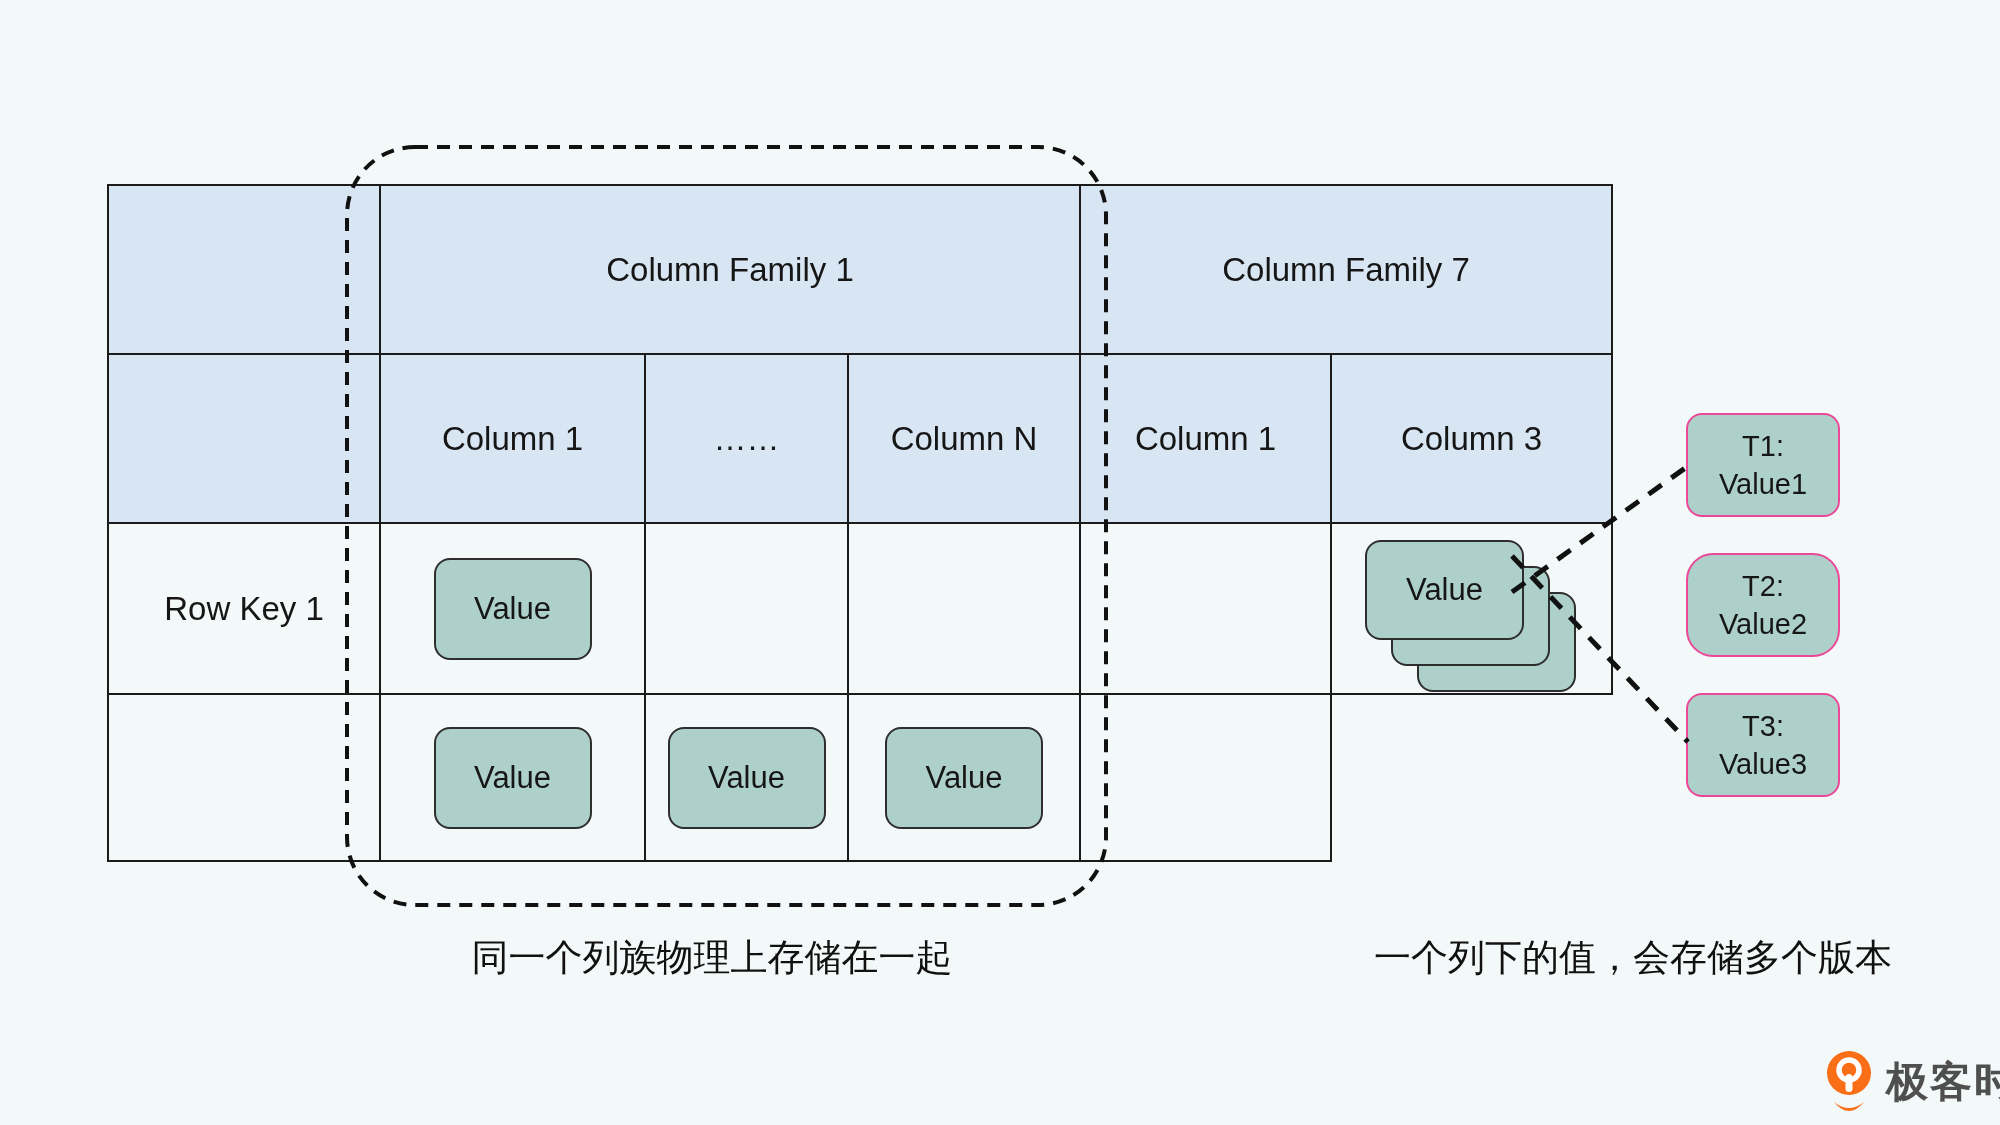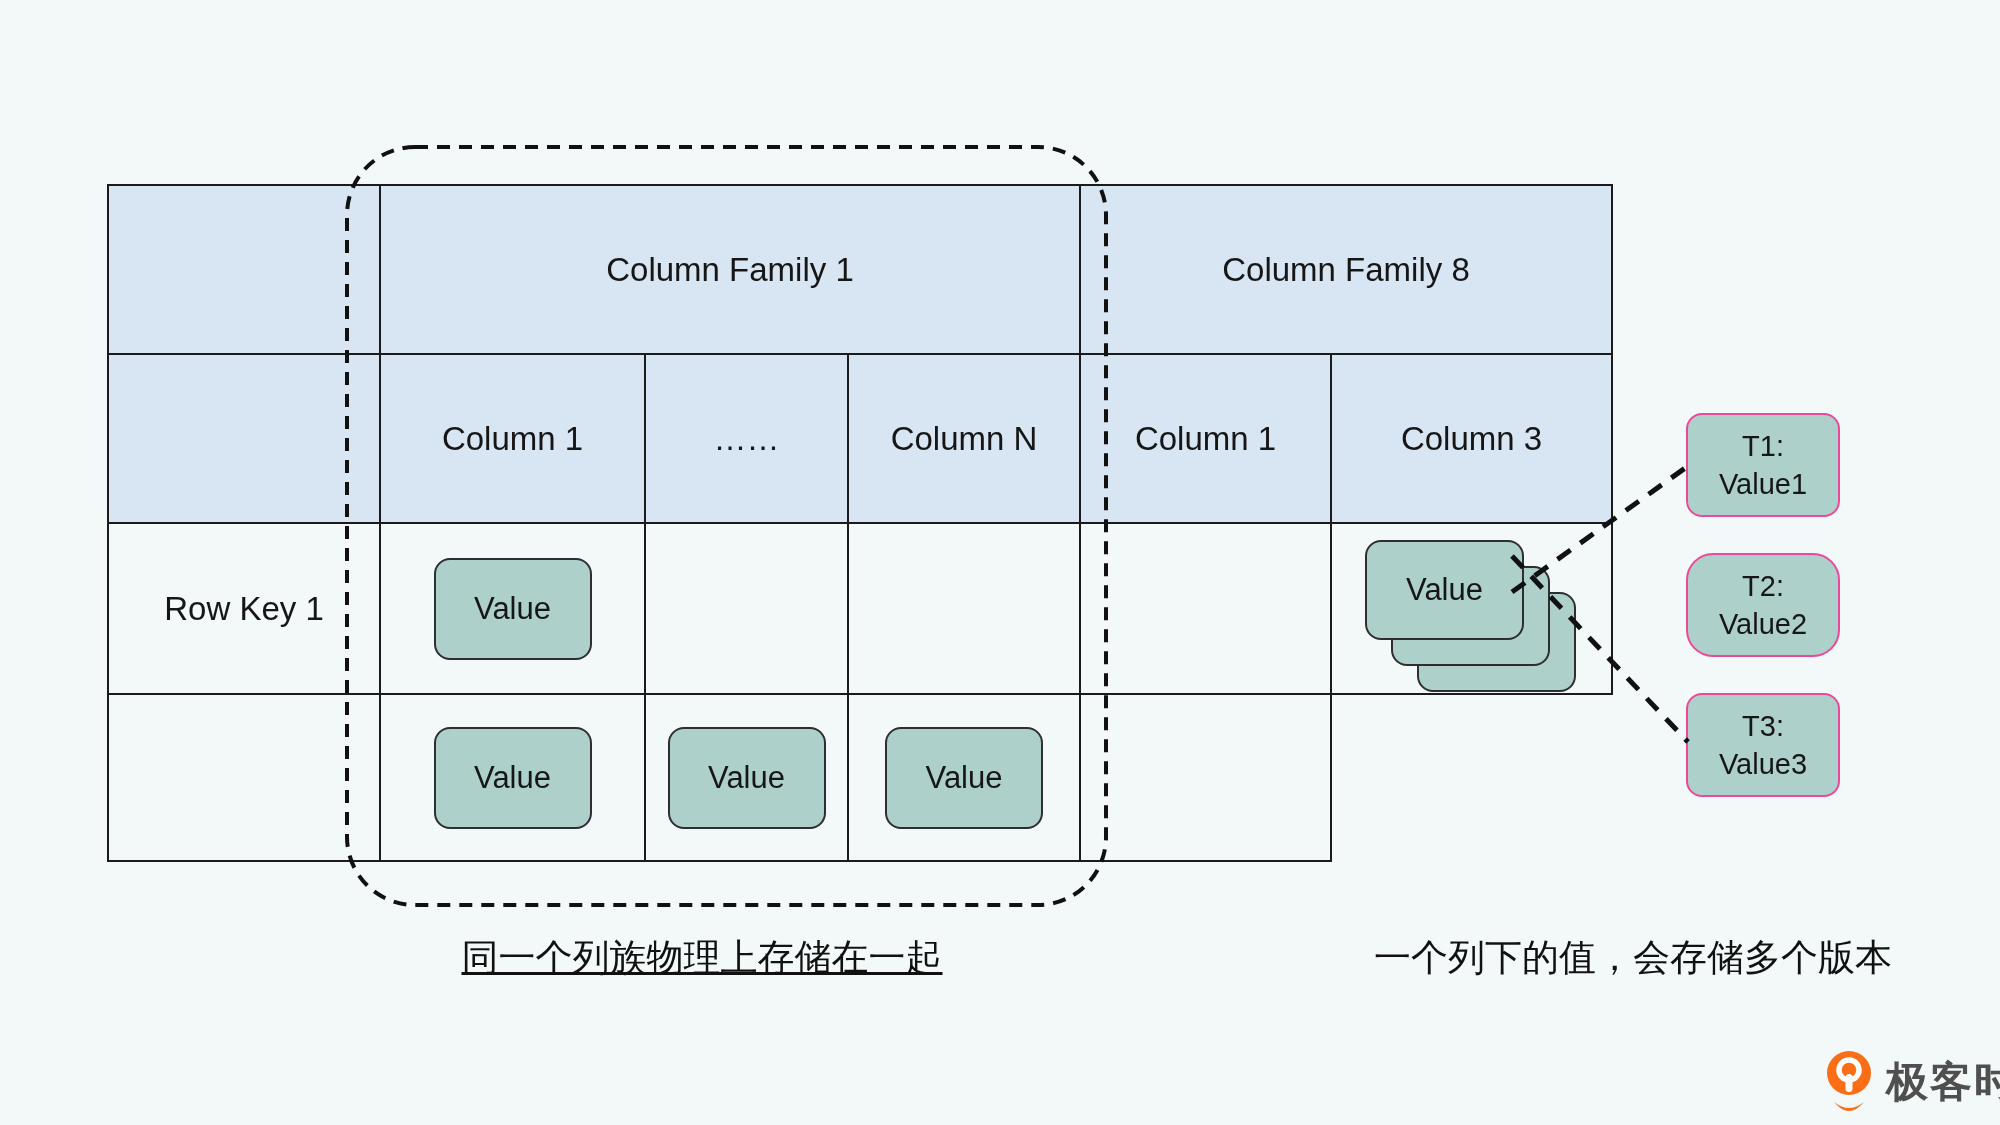--- a/index.html
+++ b/index.html
@@ -69,21 +69,21 @@
   }
 
   
   .caption{
     position:absolute;top:936px;width:600px;
     text-align:center;
     font-size:37px;line-height:44px;
     color:#111;
     white-space:nowrap;
   }
-  .caption-left{left:402px;text-decoration:underline;}
+  .caption-left{left:412px;}
   .caption-right{left:1333px;}
 
   
   .overlay{
     position:absolute;left:0;top:0;width:2000px;height:1125px;
     pointer-events:none;
     z-index:3;
   }
 
   
@@ -103,21 +103,21 @@
 </style>
 </head>
 <body>
 
 <div class="stage">
 
   <div class="hbase-grid">
 
     <div class="cell hdr"></div>
     <div class="cell hdr span3">Column Family 1</div>
-    <div class="cell hdr span2">Column Family 8</div>
+    <div class="cell hdr span2">Column Family 7</div>
 
     <div class="cell hdr"></div>
     <div class="cell hdr">Column 1</div>
     <div class="cell hdr">……</div>
     <div class="cell hdr">Column N</div>
     <div class="cell hdr">Column 1</div>
     <div class="cell hdr">Column 3</div>
 
     <div class="cell">Row Key 1</div>
     <div class="cell">

